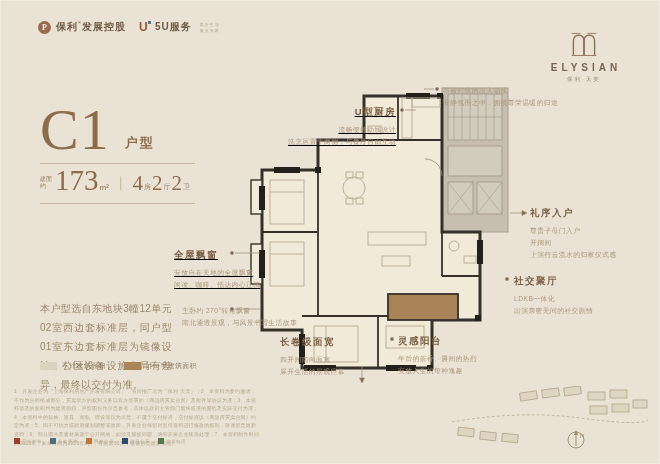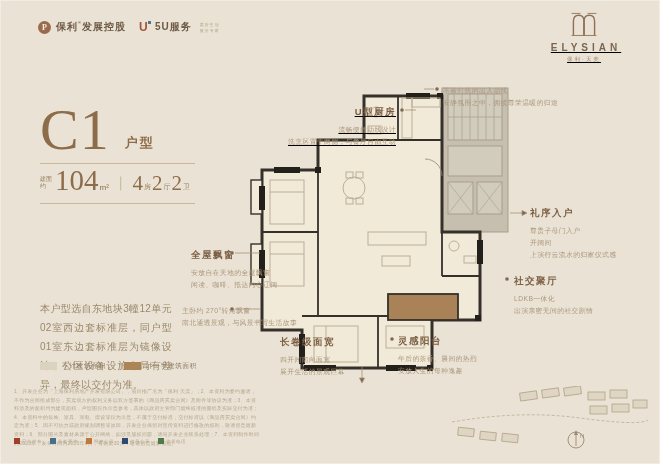--- a/index.html
+++ b/index.html
@@ -11,21 +11,21 @@
   .brand-left { position:absolute; left:38px; top:20px; display:flex; align-items:center; gap:5px; }
   .poly-mark { width:13px; height:13px; border-radius:50%; background:#9a6a4e; color:#f4efe6;
                font:bold 8px/13px "Liberation Serif",serif; text-align:center; }
   .brand-txt { font-size:10px; font-weight:bold; color:#6f5b45; letter-spacing:1px; }
   .reg { font-size:4px; vertical-align:top; color:#6f5b45; }
   .u-mark { width:11px; height:13px; font:800 12px/13px "Liberation Sans",sans-serif; color:#a3543a; position:relative; margin-left:8px;}
   .u-mark i { position:absolute; right:-1px; top:0; width:3px; height:3px; background:#51749a; }
   .svc-note { display:flex; flex-direction:column; gap:1px; margin-left:3px; }
   .svc-note span { font-size:4px; color:#b3a48c; letter-spacing:1px; }
 
-  .brand-right { position:absolute; right:28px; top:10px; width:96px; text-align:center;text-decoration:underline; }
+  .brand-right { position:absolute; right:28px; top:30px; width:96px; text-align:center; }
   .brand-right svg { display:block; margin:0 auto 4px; }
   .proj-name { font-size:10px; letter-spacing:4px; color:#7c6550; font-weight:bold; text-indent:4px;}
   .proj-sub { font-size:5.5px; letter-spacing:2px; color:#9a8770; margin-top:3px; }
 
   
   .hero { position:absolute; left:40px; top:104px; width:160px; color:#8d6c4a; }
   .hero-row1 { display:flex; align-items:flex-end; }
   .code { font:400 58px/0.9 "Liberation Serif","DejaVu Serif",serif; letter-spacing:1px; }
   .code-suffix { font-size:13px; font-weight:bold; margin:0 0 4px 15px; letter-spacing:2px; }
   .hr { height:1px; background:#c9b899; margin:7px 0 0; width:155px; }
@@ -97,21 +97,21 @@
   </div>
 
   <div class="hero">
     <div class="hero-row1">
       <div class="code">C1</div>
       <div class="code-suffix">户型</div>
     </div>
     <div class="hr"></div>
     <div class="hero-row2">
       <div class="area-label">建面约</div>
-      <div class="area-num">104</div>
+      <div class="area-num">173</div>
       <div class="area-unit">m²</div>
       <div class="vdiv">｜</div>
       <div class="room-num">4</div>
       <div class="room-unit">房</div>
       <div class="room-num">2</div>
       <div class="room-unit">厅</div>
       <div class="room-num">2</div>
       <div class="room-unit">卫</div>
     </div>
     <div class="hr"></div>
@@ -204,21 +204,21 @@
     <div class="l">开阔间</div>
     <div class="l">上演行云流水的归家仪式感</div>
   </div>
 
   <div class="anno" style="left:514px; top:275px; width:135px;">
     <div class="t">社交聚厅</div>
     <div class="l">LDKB一体化</div>
     <div class="l">出演亲密无间的社交剧情</div>
   </div>
 
-  <div class="anno" style="left:191px; top:249px; width:120px;">
+  <div class="anno" style="left:174px; top:249px; width:120px;text-decoration:underline;">
     <div class="t">全屋飘窗</div>
     <div class="l">安放自在天地的全屋飘窗</div>
     <div class="l">闲读、咖啡、抵达内心辽阔</div>
   </div>
 
   <div class="anno" style="left:182px; top:305px; width:130px;">
     <div class="l">主卧约 270°转角飘窗</div>
     <div class="l">南北通透景观，与风景书写生活故事</div>
   </div>
 

